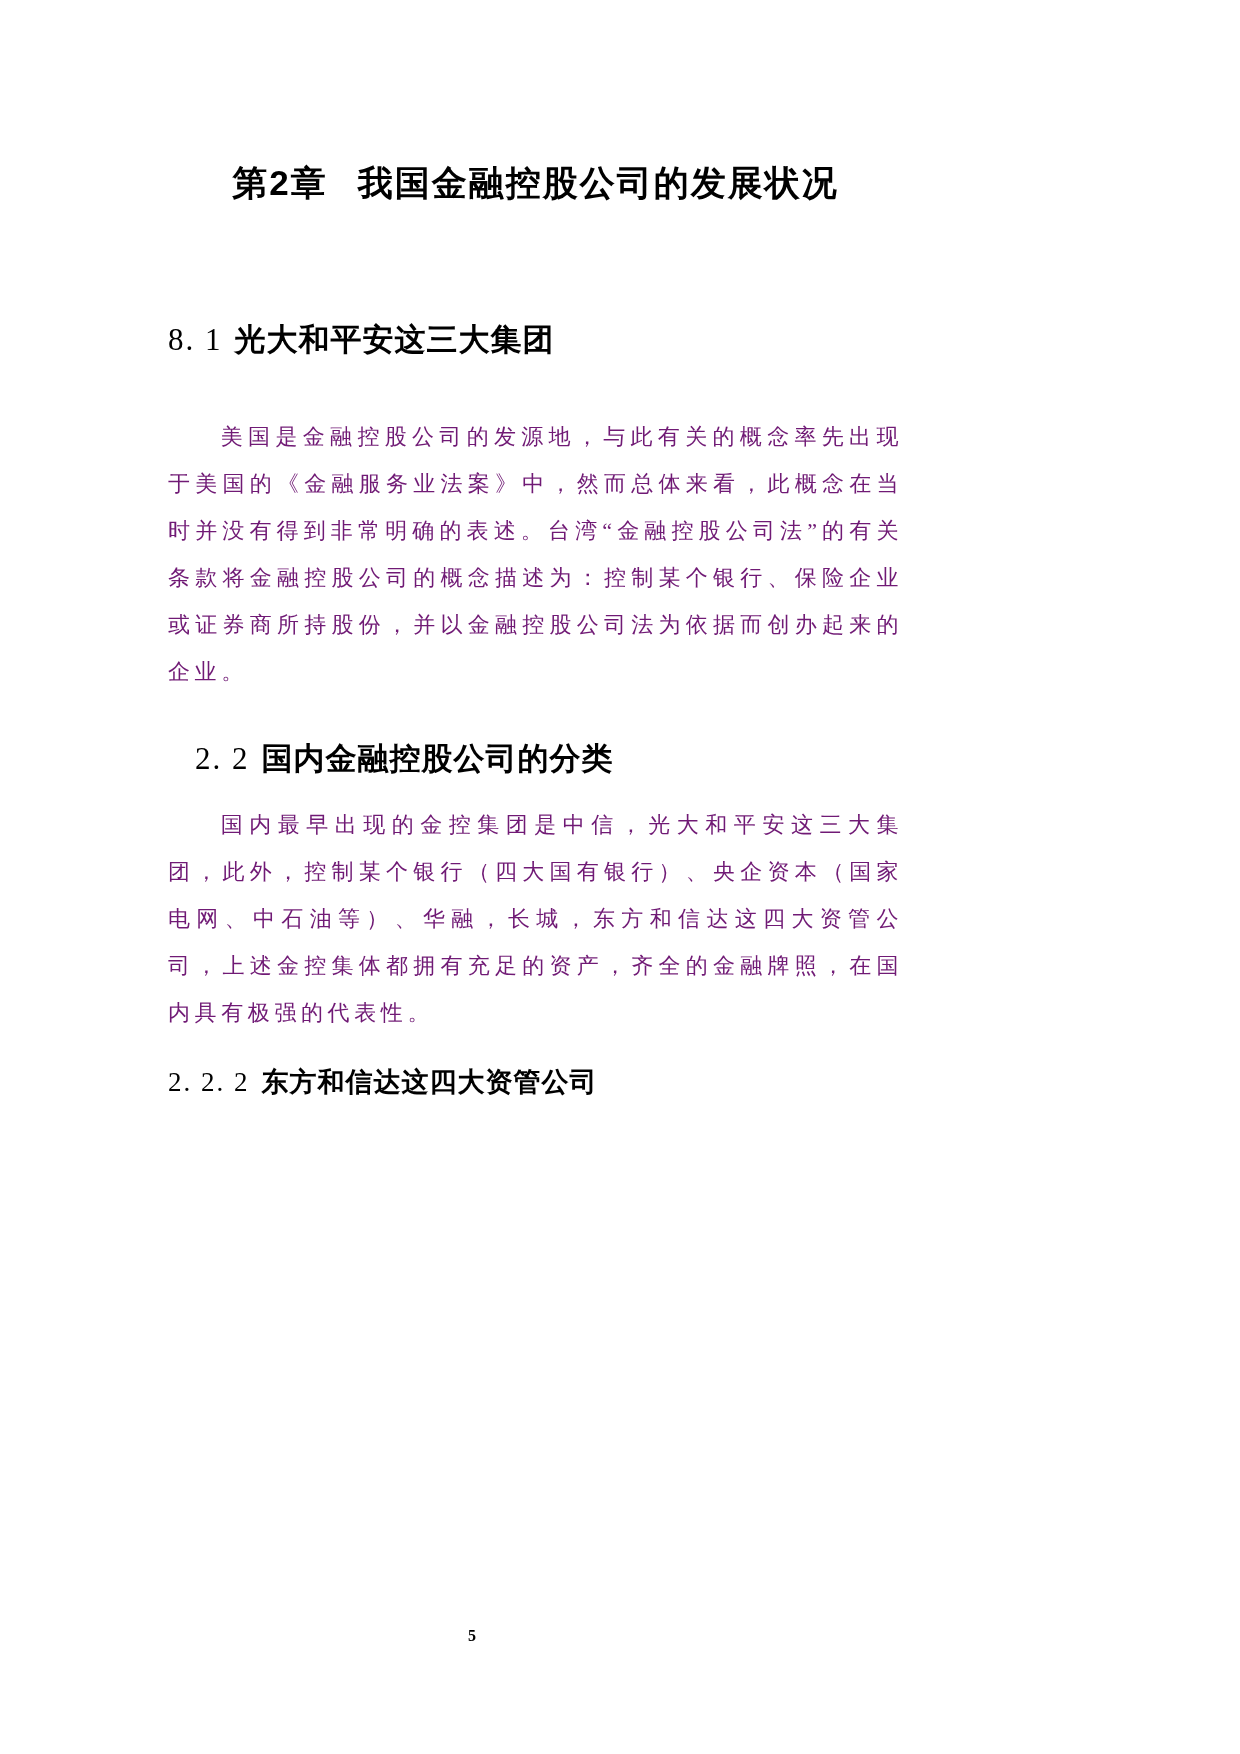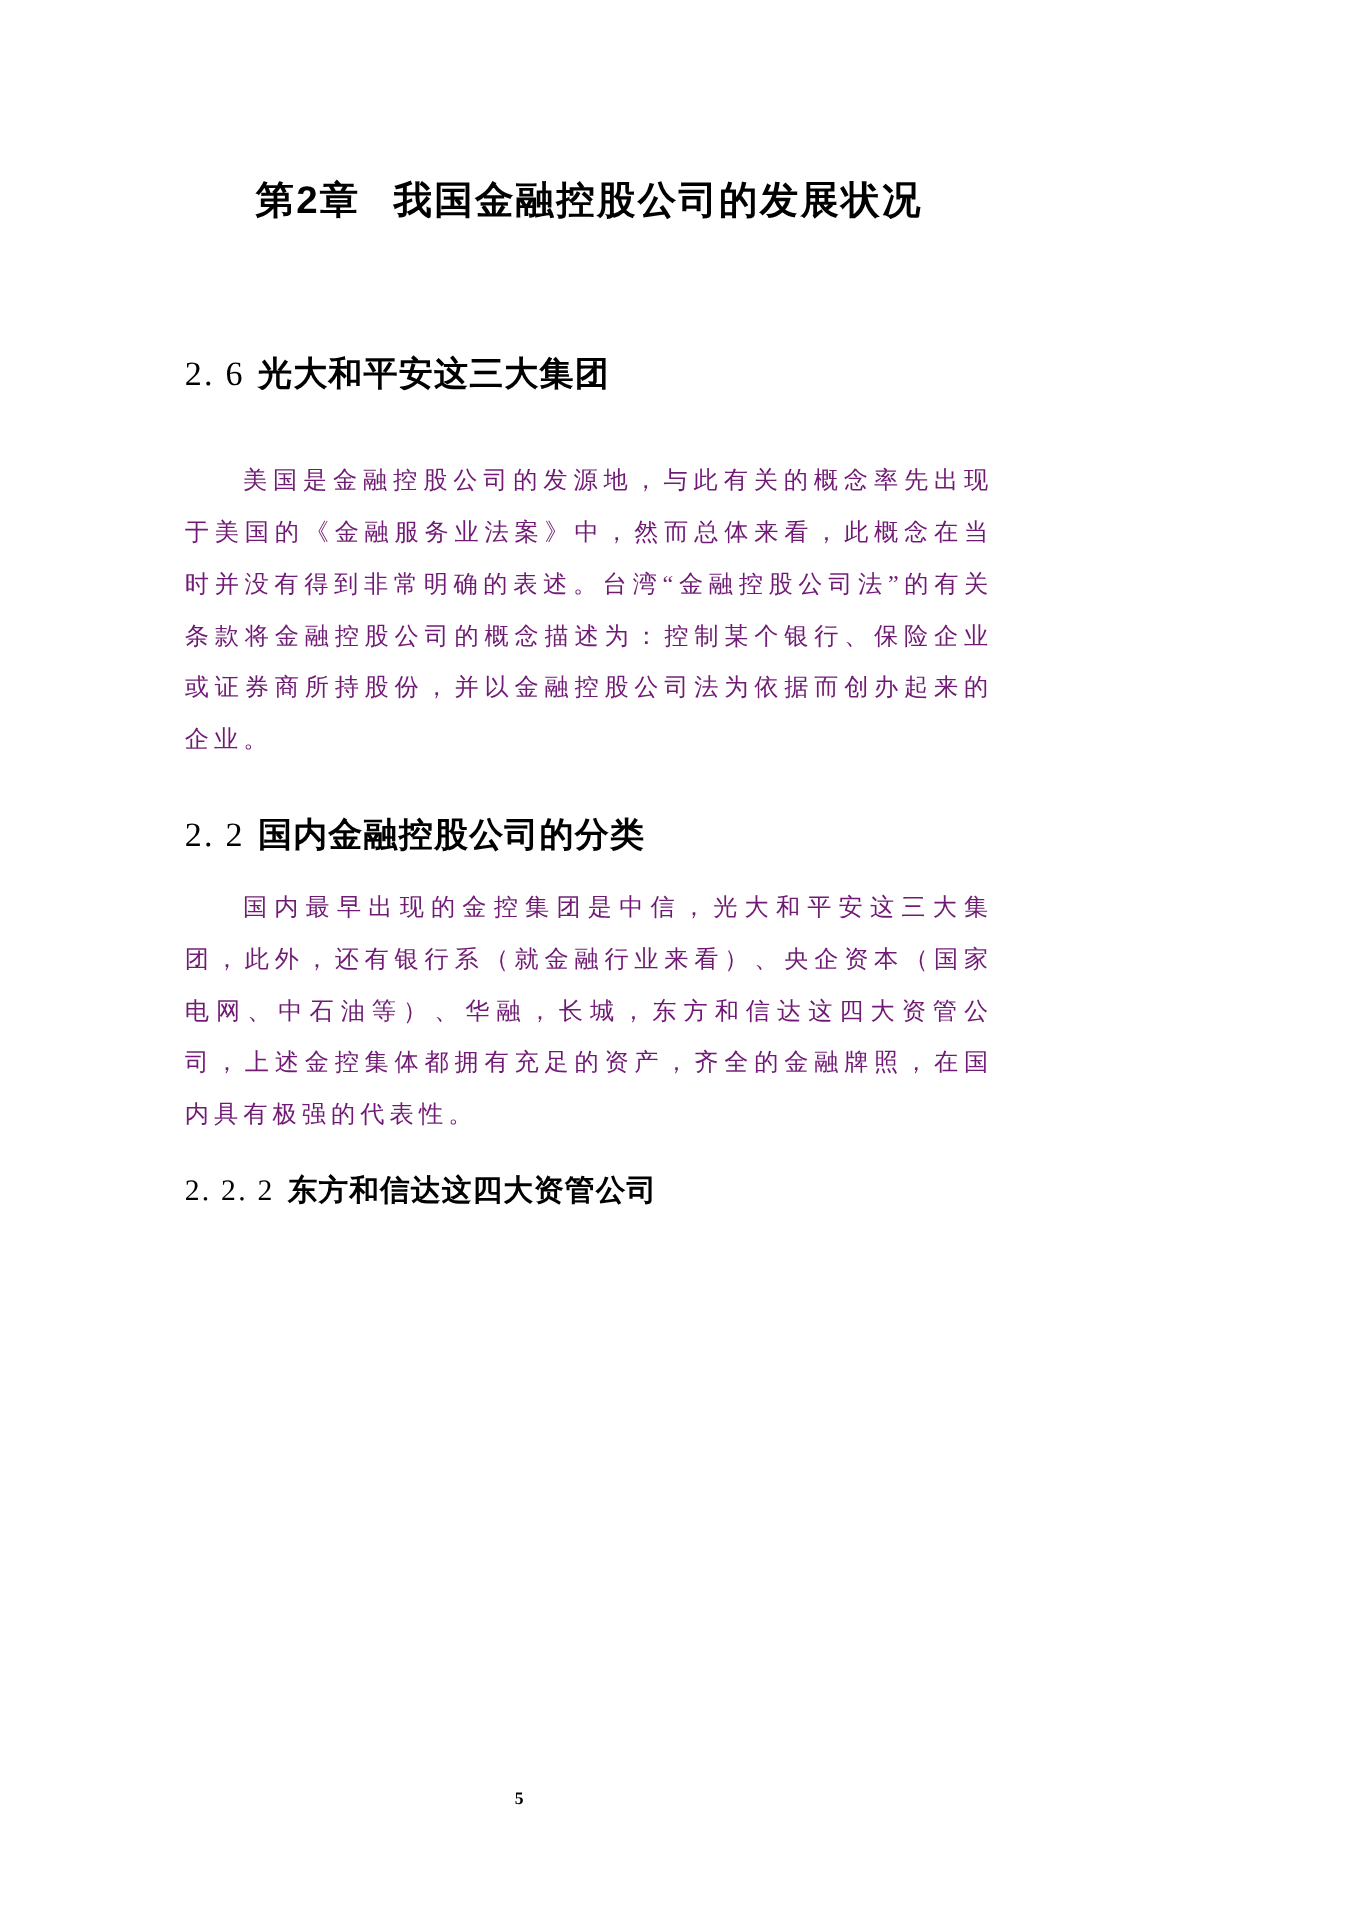--- a/index.html
+++ b/index.html
@@ -36,21 +36,21 @@
   .h-sec {
     margin: 0;
     font-family: "Liberation Sans", "DejaVu Sans", sans-serif;
     font-weight: bold;
     font-size: 31px;
     line-height: 40px;
     letter-spacing: 1px;
     white-space: nowrap;
   }
   .h-sec-first { margin-top: 117px; }
-  .h-sec-second { margin-top: 44px; }
+  .h-sec-second { margin-top: 44px; margin-left: 27px; }
   
   .h-sub {
     margin: 0;
     font-family: "Liberation Sans", "DejaVu Sans", sans-serif;
     font-weight: bold;
     font-size: 27px;
     line-height: 36px;
     letter-spacing: 1px;
     white-space: nowrap;
   }
@@ -88,28 +88,28 @@
     color: #000;
   }
 </style>
 </head>
 <body>
 
 <div class="page">
 
   <h1 class="chapter-heading"><span class="chapter-num">第2章</span><span>我国金融控股公司的发展状况</span></h1>
 
-  <h2 class="h-sec h-sec-first"><span class="head-num">2. 6</span><span>光大和平安这三大集团</span></h2>
+  <h2 class="h-sec h-sec-first"><span class="head-num">8. 1</span><span>光大和平安这三大集团</span></h2>
 
   <p class="body p1">美国是金融控股公司的发源地，与此有关的概念率先出现于美国的《金融服务业法案》中，然而总体来看，此概念在当时并没有得到非常明确的表述。台湾“金融控股公司法”的有关条款将金融控股公司的概念描述为：控制某个银行、保险企业或证券商所持股份，并以金融控股公司法为依据而创办起来的企业。</p>
 
 
   <h2 class="h-sec h-sec-second"><span class="head-num">2. 2</span><span>国内金融控股公司的分类</span></h2>
 
 
-  <p class="body p3">国内最早出现的金控集团是中信，光大和平安这三大集团，此外，还有银行系（就金融行业来看）、央企资本（国家电网、中石油等）、华融，长城，东方和信达这四大资管公司，上述金控集体都拥有充足的资产，齐全的金融牌照，在国内具有极强的代表性。</p>
+  <p class="body p3">国内最早出现的金控集团是中信，光大和平安这三大集团，此外，控制某个银行（四大国有银行）、央企资本（国家电网、中石油等）、华融，长城，东方和信达这四大资管公司，上述金控集体都拥有充足的资产，齐全的金融牌照，在国内具有极强的代表性。</p>
 
   <h3 class="h-sub h-sub-2"><span class="head-num">2. 2. 2</span><span>东方和信达这四大资管公司</span></h3>
 
 
   <div class="page-number">5</div>
 
 </div>
 
 </body></html>

